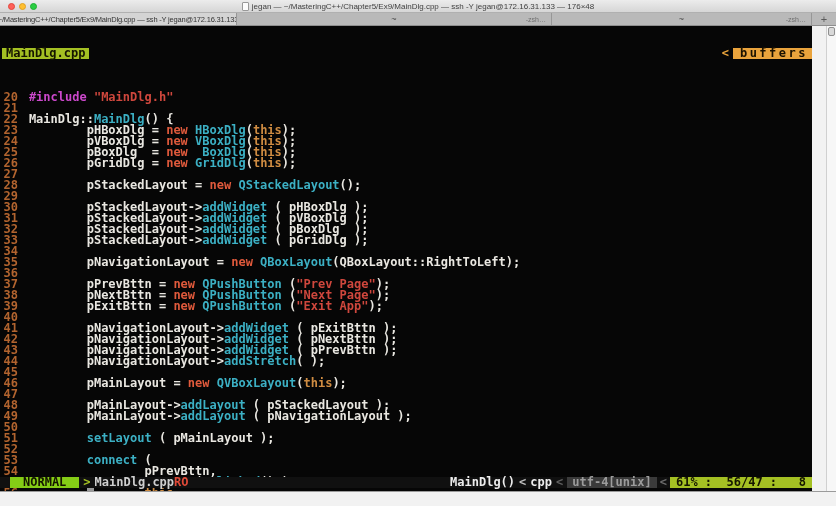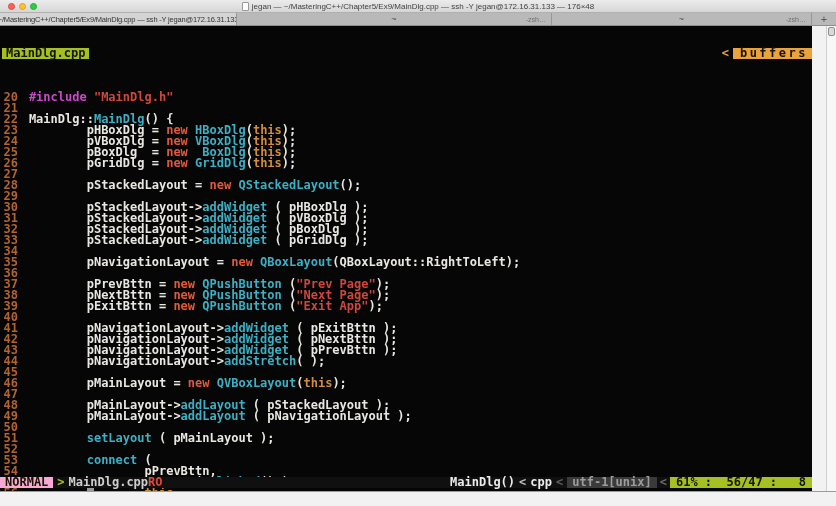--- a/index.html
+++ b/index.html
@@ -41,21 +41,21 @@
   .tok-pl{color:#e9e7e1;}
   .tok-pre{color:#cb48cb;}
   .tok-st{color:#e05a3c;}
   .tok-str{color:#cf473d;}
   .tok-ty{color:#3cb0c4;}
   .tok-or{color:#cf8c42;}
   .tok-cur{background:#9b9b9b;color:#9b9b9b;}
 
   .statusline{position:absolute;left:0;right:0;top:451px;height:11px;background:#101010;display:flex;justify-content:space-between;line-height:11px;}
   .sl-left{display:flex;}
-  .sl-mode{background:#f9a8d4;color:#151500;padding:0 5px;margin-left:0;}
+  .sl-mode{background:#84cc16;color:#151500;padding:0 13px;margin-left:10px;}
   .sl-lsep{color:#a4c023;margin:0 4px;}
   .sl-file{color:#cfcfcf;}
   .sl-ro{color:#e04a38;}
   .sl-right{display:flex;}
   .sl-func{color:#ececec;}
   .sl-sep1{color:#bdbdbd;margin:0 4px;}
   .sl-ftype{color:#ececec;}
   .sl-sep2{color:#5f5f5f;margin:0 4px;}
   .sl-enc{background:#3a3a3a;color:#9c9c9c;padding:0 5px;}
   .sl-sep3{color:#6a6a6a;margin:0 3px;}
@@ -116,21 +116,21 @@
         <span class="sl-mode">NORMAL</span>
         <span class="sl-lsep">&gt;</span>
         <span class="sl-file">MainDlg.cpp</span>
         <span class="sl-ro">RO</span>
       </span>
       <span class="sl-right">
         <span class="sl-func">MainDlg()</span>
         <span class="sl-sep1">&lt;</span>
         <span class="sl-ftype">cpp</span>
         <span class="sl-sep2">&lt;</span>
-        <span class="sl-enc">utf-1[unix]</span>
+        <span class="sl-enc">utf-4[unix]</span>
         <span class="sl-sep3">&lt;</span>
         <span class="sl-ruler">61% :  56/47 :   8</span>
       </span>
     </div>
   </div>
 
   <div class="scrollbar">
     <div class="scroll-thumb"></div>
   </div>
 

